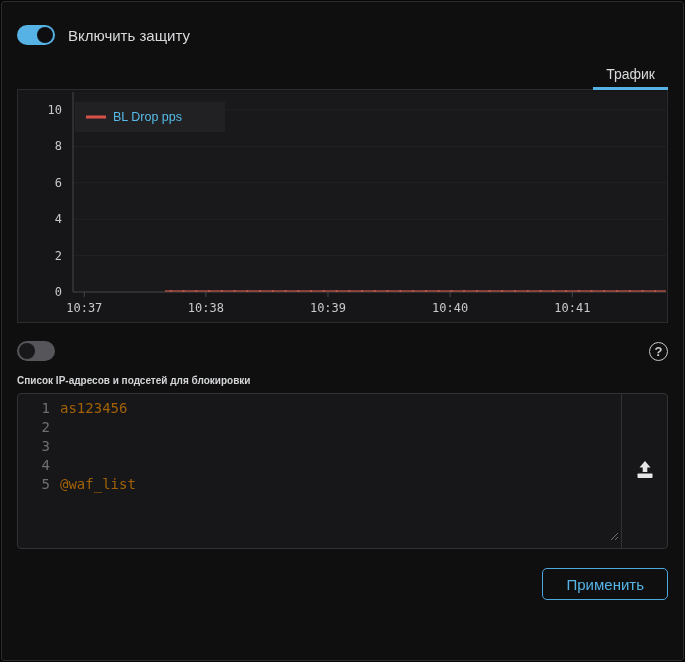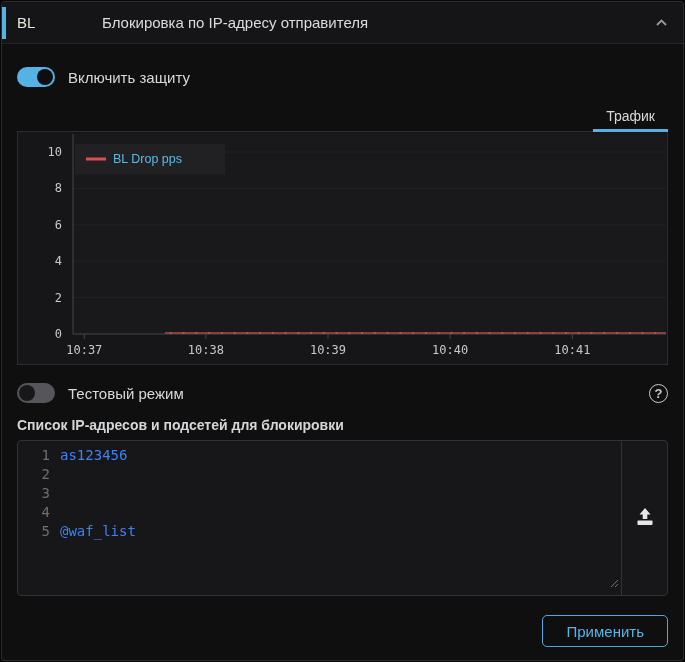--- a/index.html
+++ b/index.html
@@ -33,51 +33,41 @@
   .tabbar{display:flex;justify-content:flex-end;margin-top:13px;margin-bottom:-1px;position:relative;z-index:2;}
   .tab{padding:6px 13px 5px;font-size:14px;color:#d8d9da;border-bottom:3px solid var(--accent);cursor:pointer;}
   
   .chart-panel{height:234px;background:#161618;border:1px solid #2c2c2e;position:relative;}
   .chart-panel svg{display:block;}
   
   .help{width:19px;height:19px;border:1.5px solid #c9c9c9;border-radius:50%;
         display:flex;align-items:center;justify-content:center;
         color:#c9c9c9;font-size:13px;font-weight:bold;cursor:pointer;}
   
-  .list-label{margin-top:12px;font-size:14px;font-weight:bold;color:#d5d6d7;}
+  .list-label{margin-top:12px;font-size:10px;font-weight:bold;color:#d5d6d7;}
   .editor{margin-top:7px;height:156px;border:1px solid #323234;border-radius:4px;
           background:#171719;display:flex;overflow:hidden;}
   .editor-code{flex:1;position:relative;padding:5px 0;
                font-family:"DejaVu Sans Mono",monospace;font-size:14px;line-height:19px;cursor:text;}
   .cline{display:flex;}
   .ln{width:42px;text-align:right;padding-right:10px;color:#6f6f72;flex:0 0 auto;}
-  .lt{color:#3b82f6;white-space:pre;}
+  .lt{color:#a16207;white-space:pre;}
   .grip{position:absolute;right:2px;bottom:2px;}
   .upload-col{width:46px;border-left:1px solid #323234;display:flex;align-items:center;justify-content:center;}
   .upload-btn{background:none;border:none;padding:6px;cursor:pointer;display:flex;}
   
   .footer{margin-top:19px;display:flex;justify-content:flex-end;}
   .apply-btn{height:32px;padding:0 23px;background:transparent;border:1px solid #4da9dd;border-radius:5px;
              color:#56b4e6;font-size:15px;font-family:"Liberation Sans",sans-serif;cursor:pointer;}
 </style>
 </head>
 <body>
 
 <div class="panel">
 
-  <div class="hdr">
-    <div class="hdr-accent"></div>
-    <div class="hdr-badge">BL</div>
-    <div class="hdr-title">Блокировка по IP-адресу отправителя</div>
-    <span class="chev">
-      <svg width="13" height="9" viewBox="0 0 13 9">
-          <polyline points="2,7 6.5,2.5 11,7" stroke="#9a9a9a" stroke-width="1.8" fill="none"></polyline>
-        </svg>
-    </span>
-  </div>
 
   <div class="content">
 
     <div class="toggle-row">
       <div class="toggle on" id="toggle-protection">
           <div class="knob"></div>
         </div>
       <span class="lbl">Включить защиту</span>
     </div>
 
@@ -155,21 +145,20 @@
           <circle cx="624.5764999999997" cy="201" r="1.1" fill="#bf5a4c"></circle>
           <circle cx="637.3259999999997" cy="201" r="1.1" fill="#bf5a4c"></circle>
         </svg>
       </div>
 
     <div class="row-between">
       <div class="row-left">
         <div class="toggle off" id="toggle-test">
             <div class="knob"></div>
           </div>
-        <span class="lbl" style="margin-left:13px;font-size:15px;">Тестовый режим</span>
       </div>
       <div class="help">?</div>
     </div>
 
     <div class="list-label">Список IP-адресов и подсетей для блокировки</div>
 
     <div class="editor">
       <div class="editor-code">
         <div class="cline">
           <span class="ln">1</span>

